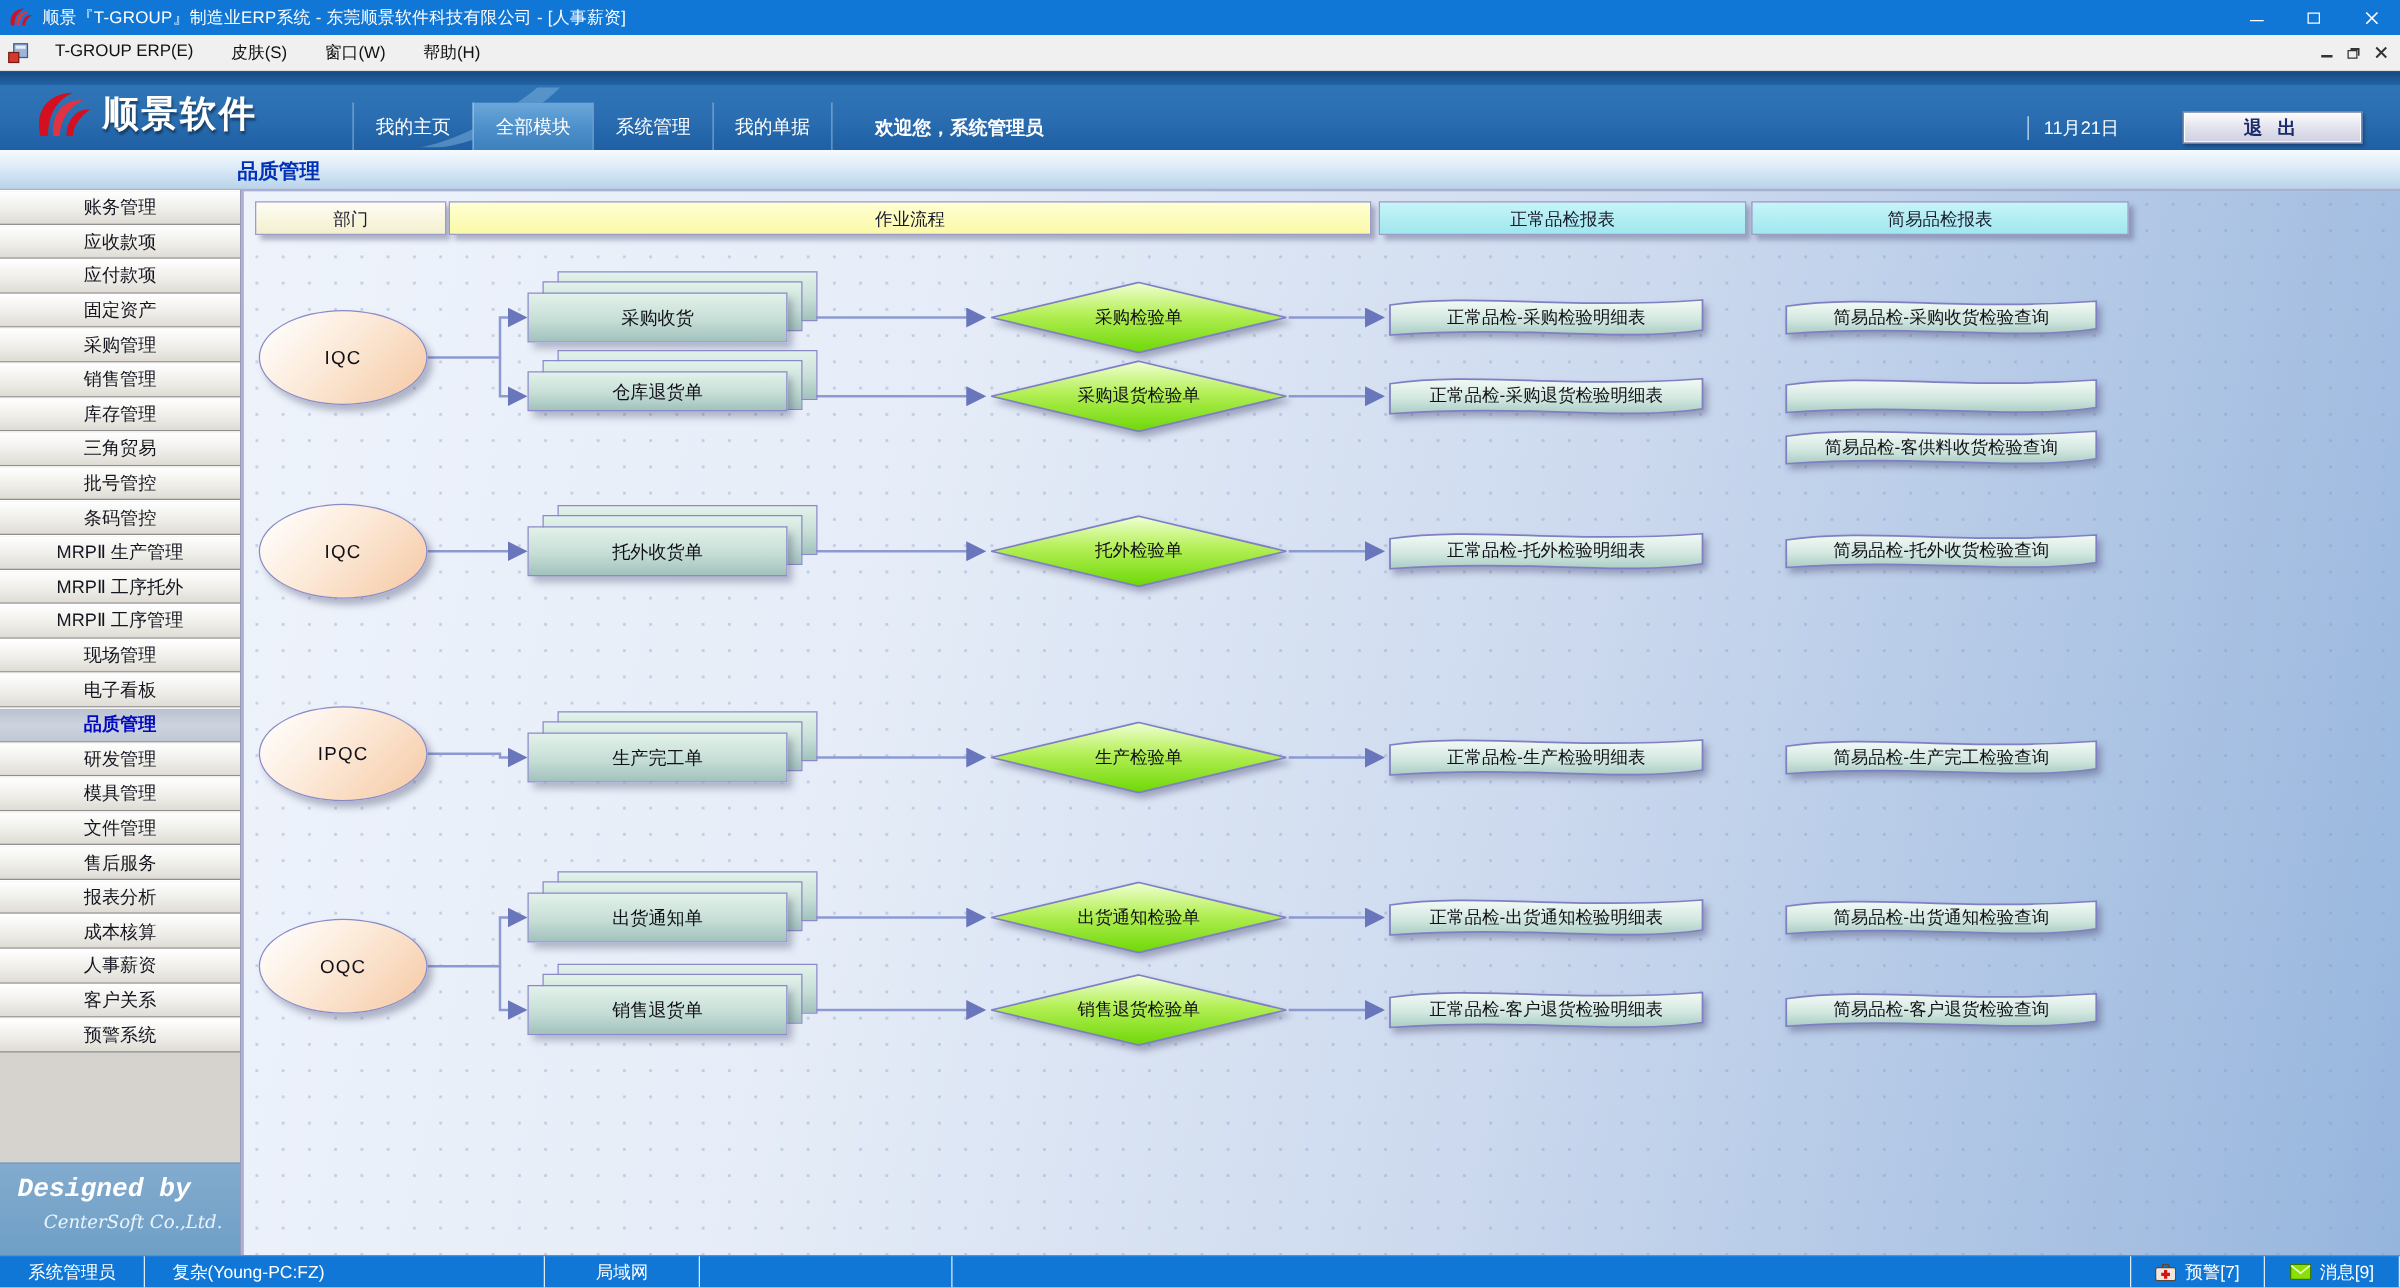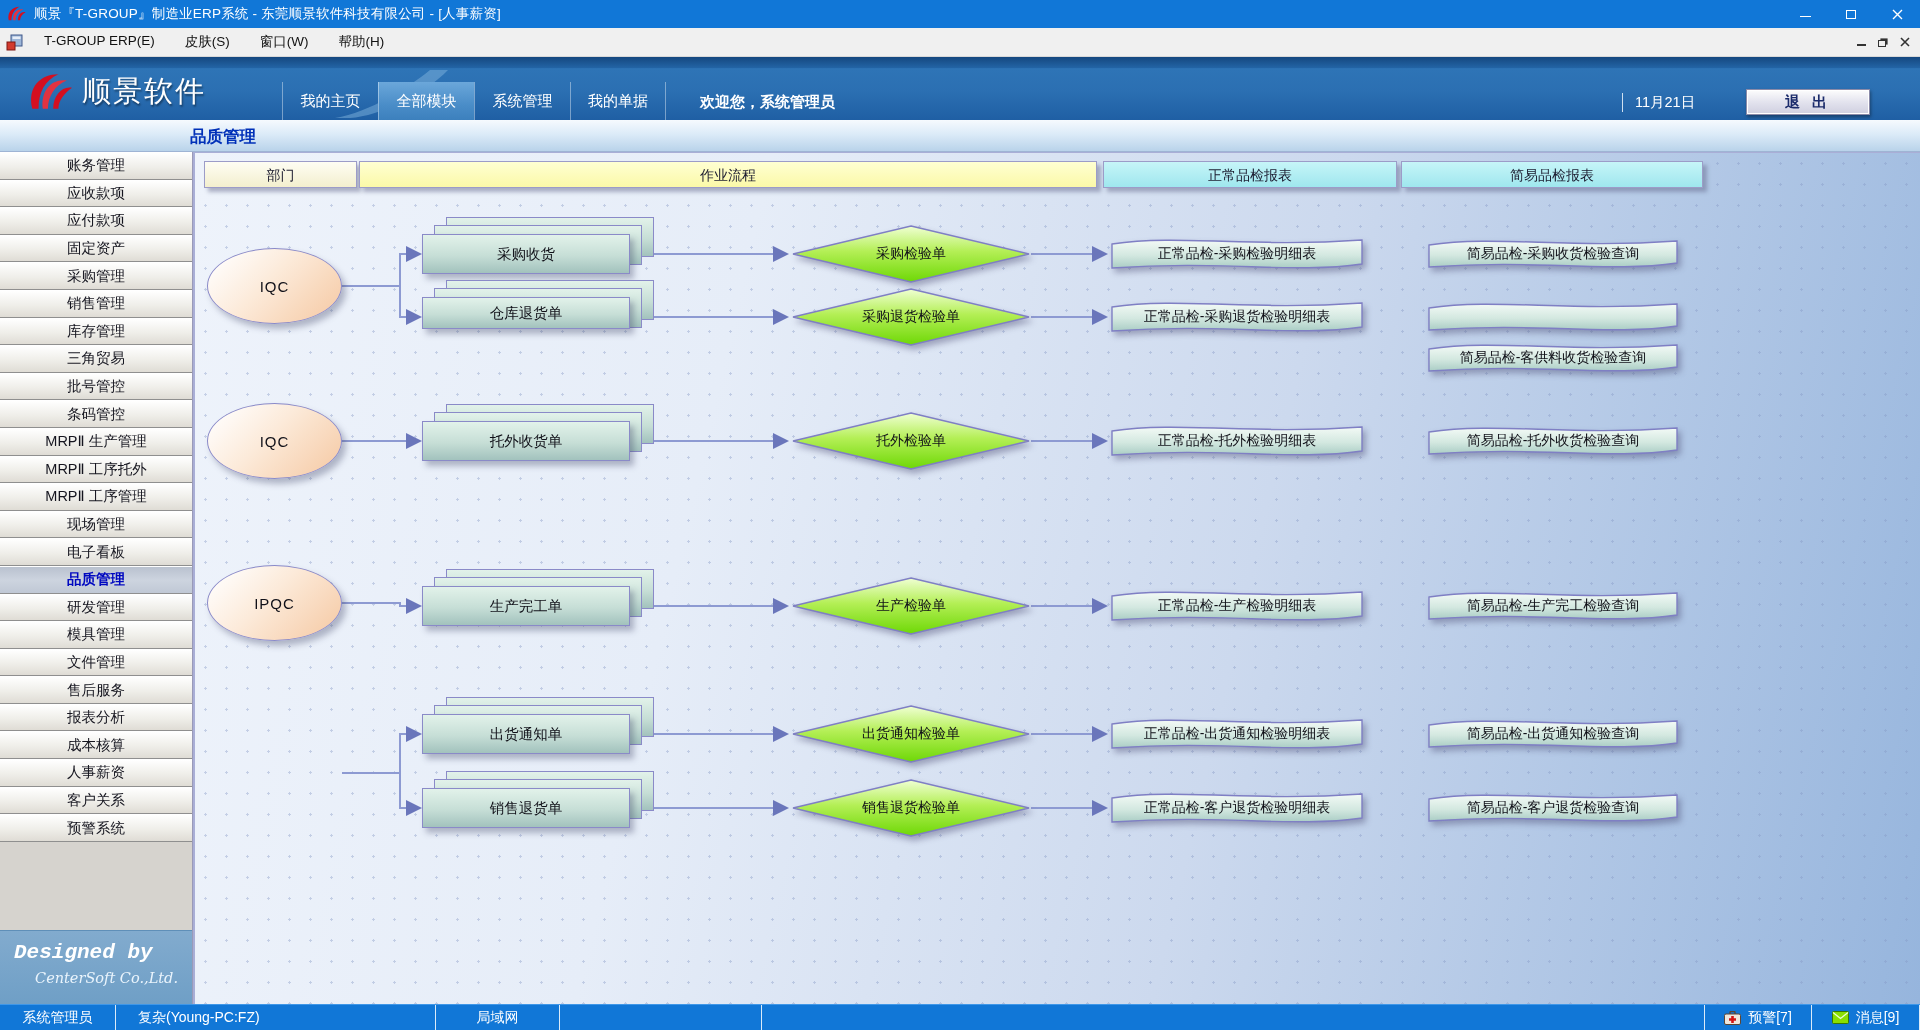--- a/index.html
+++ b/index.html
@@ -26,32 +26,32 @@
   .mdi-btn { width:22px; height:20px; display:flex; align-items:center; justify-content:center; color:#222; }
   .g-min { width:9px; border-bottom:2px solid #333; margin-top:6px; }
   .g-restore { width:8px; height:7px; border:1.4px solid #333; box-shadow:2px -2px 0 -0.4px #333; margin:2px 2px 0 0;}
 
   
   .header { position:absolute; left:0; top:57px; width:1920px; height:63px;
     background:linear-gradient(180deg,#205c9e 0%,#2e74b6 20%,#2b6fb2 55%,#1f5fa4 100%); }
   .header .topstrip { position:absolute; left:0; top:0; width:100%; height:11px;
     background:linear-gradient(180deg,#15487f,#2364a6); }
   .logo { position:absolute; left:26px; top:14px; display:flex; align-items:center; }
-  .logo-text { color:#fff; font-size:29px; font-weight:normal; margin-left:10px;
+  .logo-text { color:#fff; font-size:29px; font-weight:bold; margin-left:10px;
     text-shadow:1px 2px 2px rgba(0,0,0,.45); letter-spacing:2px; }
   .swoosh { position:absolute; left:330px; top:11px; opacity:.5; }
   .tabs { position:absolute; left:282px; top:25px; height:38px; display:flex; }
   .tab { width:96px; height:100%; display:flex; align-items:center; justify-content:center;
     color:#fff; font-size:15px; border-left:1px solid rgba(255,255,255,.4); }
   .tab:last-child { border-right:1px solid rgba(255,255,255,.4); }
   .tab.active { background:linear-gradient(180deg,#6ba7da 0%,#4a8dc8 60%,#3c80bd 100%); }
   .welcome { position:absolute; left:700px; top:36px; color:#fff; font-size:15px; font-weight:bold; }
   .hdr-date { position:absolute; left:1622px; top:36px; color:#fff; font-size:14.5px;
     border-left:1.5px solid #cfe0f0; padding-left:12px; }
-  .exit-btn { position:absolute; left:1746px; top:32px; width:124px; height:26px;
+  .exit-btn { position:absolute; left:1746px; top:32px; width:144px; height:26px;
     background:linear-gradient(180deg,#fdfdfd,#e3e3ee 50%,#cfcfe0);
     border:1px solid #8a8aa8; box-shadow:inset 0 0 0 1px #ffffff, 1px 2px 3px rgba(0,0,0,.35);
     color:#1a2a6a; font-size:15px; font-weight:bold; display:flex; align-items:center; justify-content:center;
     letter-spacing:4px; }
 
   
   .subheader { position:absolute; left:0; top:120px; width:1920px; height:32px;
     background:linear-gradient(180deg,#f6fafe 0%,#dcebf8 45%,#b9d3ea 100%);
     border-bottom:1px solid #9fb4d4; }
   .page-title { position:absolute; left:190px; top:6px; font-size:16.5px; font-weight:bold; color:#0030b8; }
@@ -234,20 +234,21 @@
       <polyline points="453,655 592,655" fill="none" stroke="#8d9ad2" stroke-width="2" marker-end="url(#arrow)"></polyline>
       <polyline points="836,655 911,655" fill="none" stroke="#8d9ad2" stroke-width="2" marker-end="url(#arrow)"></polyline>
     </svg>
 <div class="lane" style="left: 9px; width: 153px; background: linear-gradient(rgb(254, 253, 243), rgb(243, 239, 206));">部门</div>
     <div class="lane" style="left: 164px; width: 738px; background: linear-gradient(rgb(255, 255, 210), rgb(251, 249, 168));">作业流程</div>
     <div class="lane" style="left: 908px; width: 294px; background: linear-gradient(rgb(198, 245, 248), rgb(159, 231, 238));">正常品检报表</div>
     <div class="lane" style="left: 1206px; width: 302px; background: linear-gradient(rgb(198, 245, 248), rgb(159, 231, 238));">简易品检报表</div>
     <div class="fc-ellipse" style="left: 12px; top: 95px; width: 135px; height: 76px;">IQC</div>
     <div class="fc-ellipse" style="left: 12px; top: 250px; width: 135px; height: 76px;">IQC</div>
     <div class="fc-ellipse" style="left: 12px; top: 412px; width: 135px; height: 76px;">IPQC</div>
+    <div class="fc-ellipse" style="left: 12px; top: 582px; width: 135px; height: 76px;">OQC</div>
     <div class="fc-proc-layer" style="left: 251px; top: 64px; width: 208px; height: 40px;"></div>
     <div class="fc-proc-layer" style="left: 239px; top: 72px; width: 208px; height: 40px;"></div>
     <div class="fc-proc" style="left: 227px; top: 81px; width: 208px; height: 40px;">采购收货</div>
     <div class="fc-proc-layer" style="left: 251px; top: 127px; width: 208px; height: 40px;"></div>
     <div class="fc-proc-layer" style="left: 239px; top: 135px; width: 208px; height: 40px;"></div>
     <div class="fc-proc" style="left: 227px; top: 144px; width: 208px; height: 32px;">仓库退货单</div>
     <div class="fc-proc-layer" style="left: 251px; top: 251px; width: 208px; height: 40px;"></div>
     <div class="fc-proc-layer" style="left: 239px; top: 259px; width: 208px; height: 40px;"></div>
     <div class="fc-proc" style="left: 227px; top: 268px; width: 208px; height: 40px;">托外收货单</div>
     <div class="fc-proc-layer" style="left: 251px; top: 416px; width: 208px; height: 40px;"></div>

